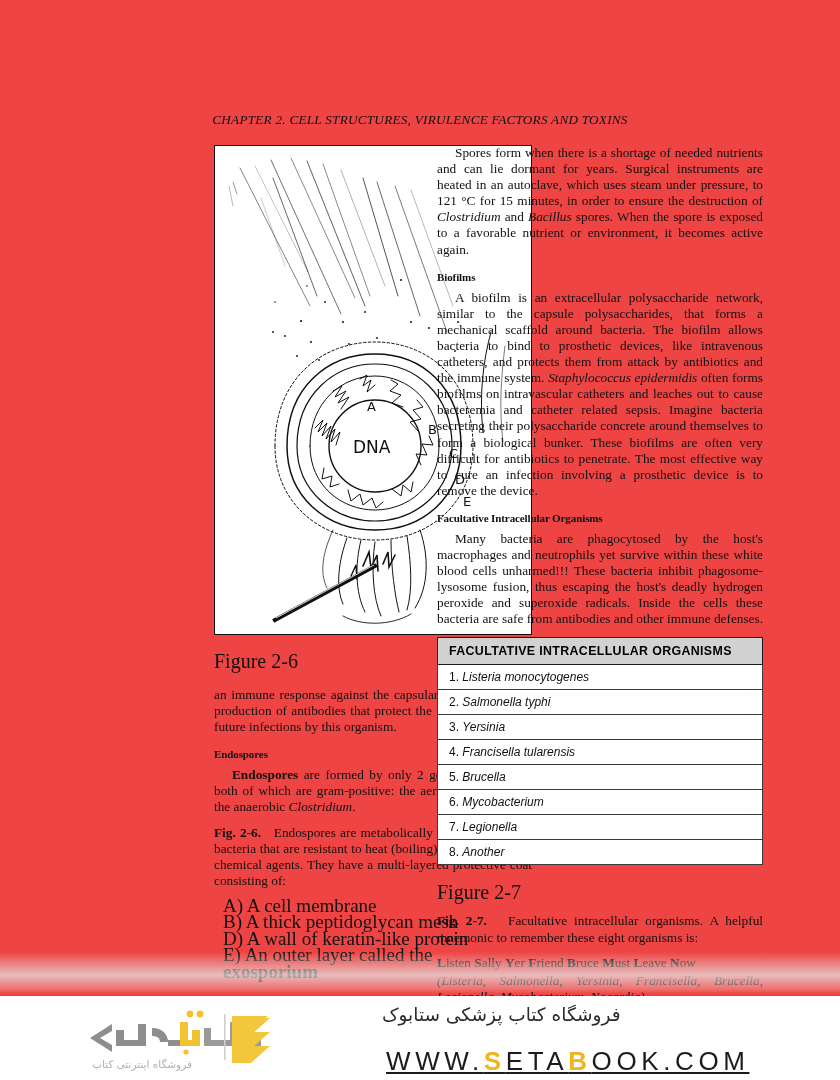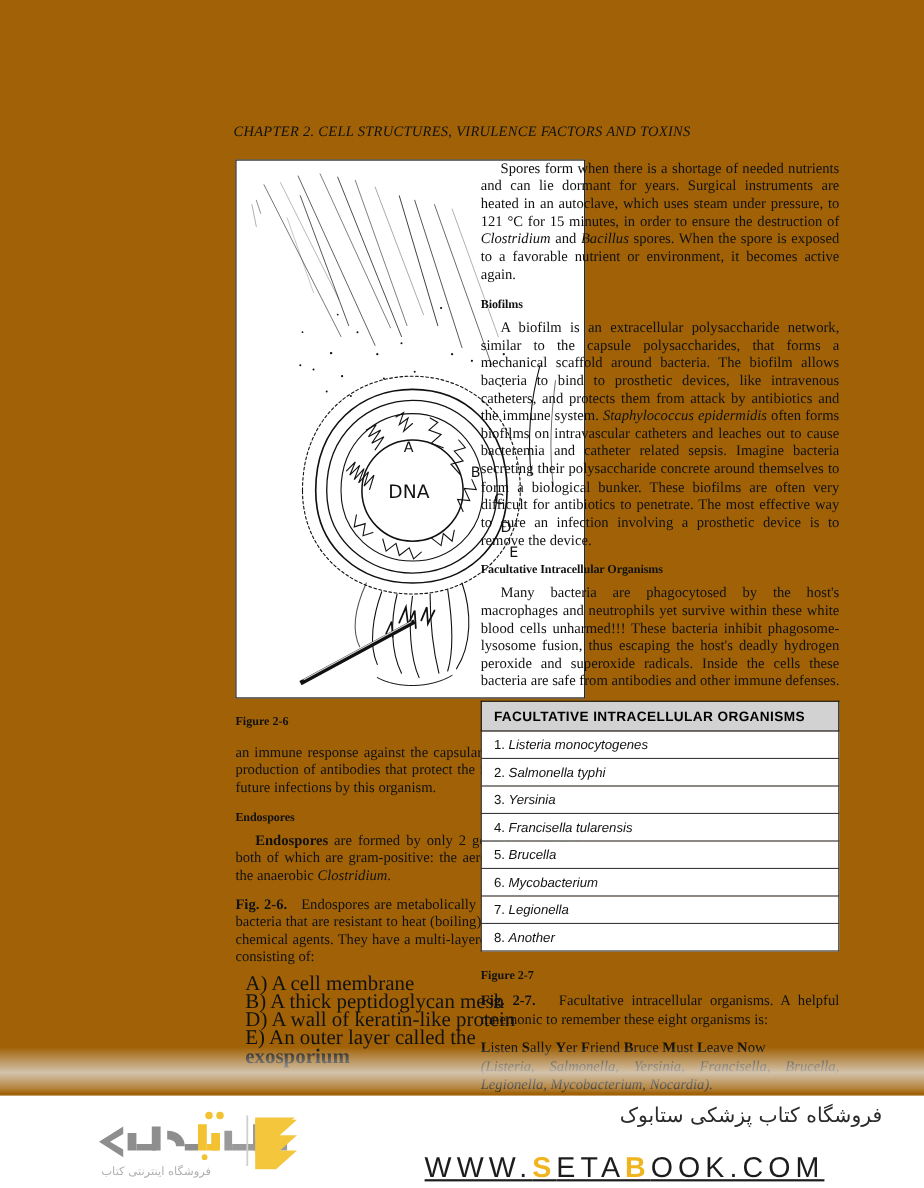--- a/index.html
+++ b/index.html
@@ -15,21 +15,21 @@
     color: #111;
     overflow: hidden;
   }
 
   
   .page {
     position: absolute;
     left: 0; top: 0;
     width: 840px;
     height: 1080px;
-    background: #a16207;
+    background: #ef4444;
   }
 
   .running-head {
     position: absolute;
     top: 112px;
     left: 0;
     width: 840px;
     text-align: center;
     font-style: italic;
     font-size: 13.2px;
@@ -71,22 +71,22 @@
   h2.sec {
     font-family: "Liberation Serif", serif;
     font-weight: bold;
     font-size: 11px;
     margin: 13px 0 7px 0;
     letter-spacing: -0.1px;
   }
 
   .fig-title {
     font-family: "Liberation Serif", serif;
-    font-weight: bold;
-    font-size: 11px;
+    font-weight: normal;
+    font-size: 20px;
     margin: 0 0 14px 0;
   }
 
   i, .it { font-style: italic; }
   b, .bd { font-weight: bold; }
 
   
   .figbox {
     position: absolute;
     left: 107px;
@@ -166,21 +166,21 @@
     left: 72px;
     top: 8px;
     width: 250px;
     height: 68px;
   }
   .brand-fa {
     position: absolute;
     right: 38px;
     top: 8px;
     width: 420px;
-    text-align: right;
+    text-align: left;
     direction: rtl;
     font-size: 18.5px;
     color: #2b2b2b;
     font-family: "DejaVu Sans", "Liberation Sans", sans-serif;
     letter-spacing: 0px;
   }
   .brand-url {
     position: absolute;
     right: 34px;
     top: 50px;

